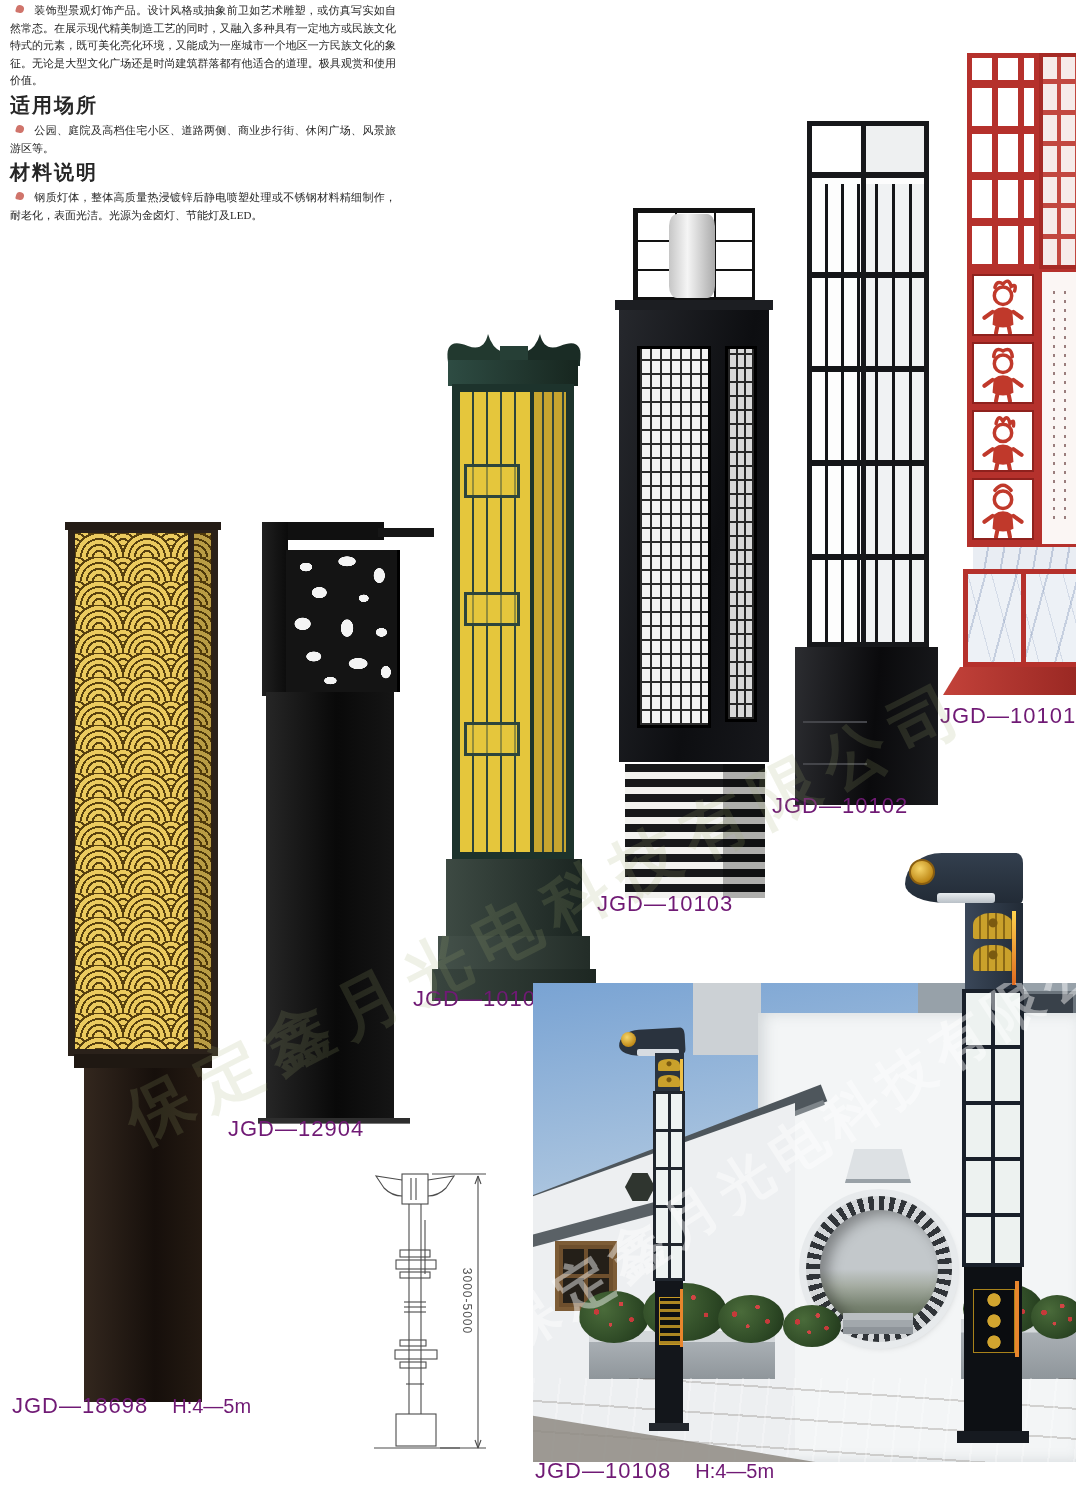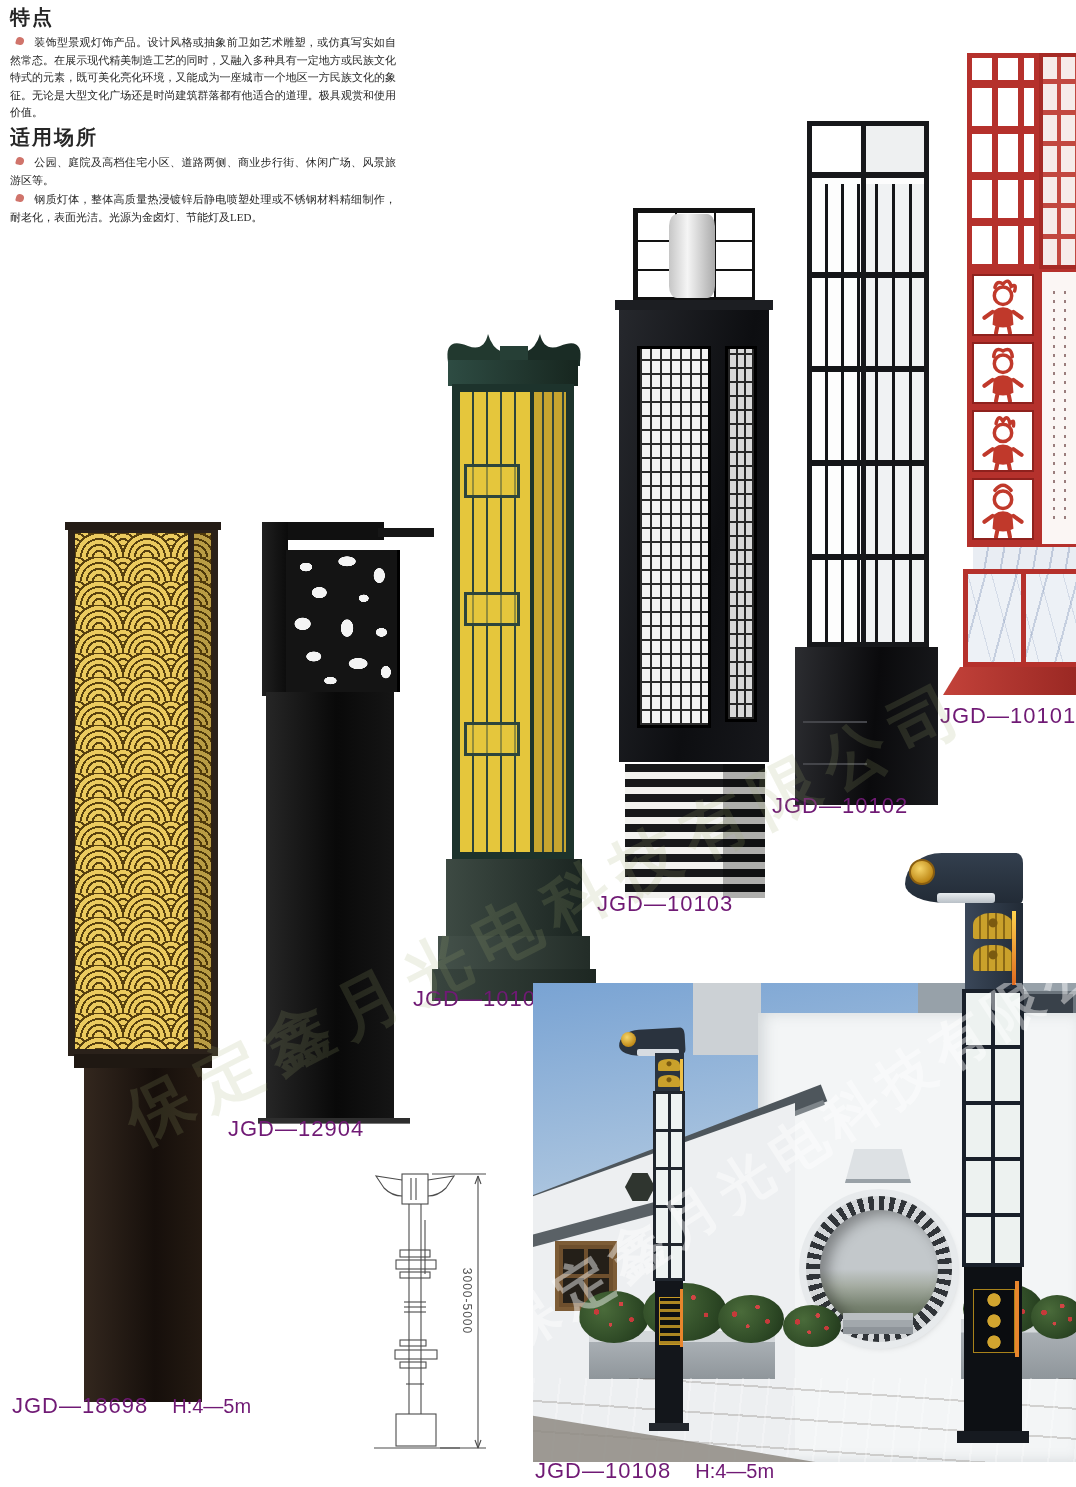--- a/index.html
+++ b/index.html
@@ -244,24 +244,24 @@
       transform:rotate(-27deg);transform-origin:0 50%;z-index:40;}
   .wm-photo{left:-26px;top:316px;font-size:56px;letter-spacing:8px;color:rgba(255,255,255,.45);
       transform:rotate(-33deg);transform-origin:0 50%;z-index:30;}
 </style>
 </head>
 <body>
 
 <div class="page">
 
   <section class="intro">
-    <h2>特点</h2>
     <p><span class="bullet"></span><span>装饰型景观灯饰产品。设计风格或抽象前卫如艺术雕塑，或仿真写实如自然常态。在展示现代精美制造工艺的同时，又融入多种具有一定地方或民族文化特式的元素，既可美化亮化环境，又能成为一座城市一个地区一方民族文化的象征。无论是大型文化广场还是时尚建筑群落都有他适合的道理。极具观赏和使用价值。</span></p>
     <h2>适用场所</h2>
     <p><span class="bullet"></span><span>公园、庭院及高档住宅小区、道路两侧、商业步行街、休闲广场、风景旅游区等。</span></p>
+    <h2>材料说明</h2>
     <p><span class="bullet"></span><span>钢质灯体，整体高质量热浸镀锌后静电喷塑处理或不锈钢材料精细制作，耐老化，表面光洁。光源为金卤灯、节能灯及LED。</span></p>
   </section>
 
   <figure class="abs p7">
     <div class="p7-box"></div>
     <div class="p7-corner"></div>
     <div class="p7-shade"></div>
     <div class="p7-captop"></div>
     <div class="p7-ledge"></div>
     <div class="p7-post"></div>

